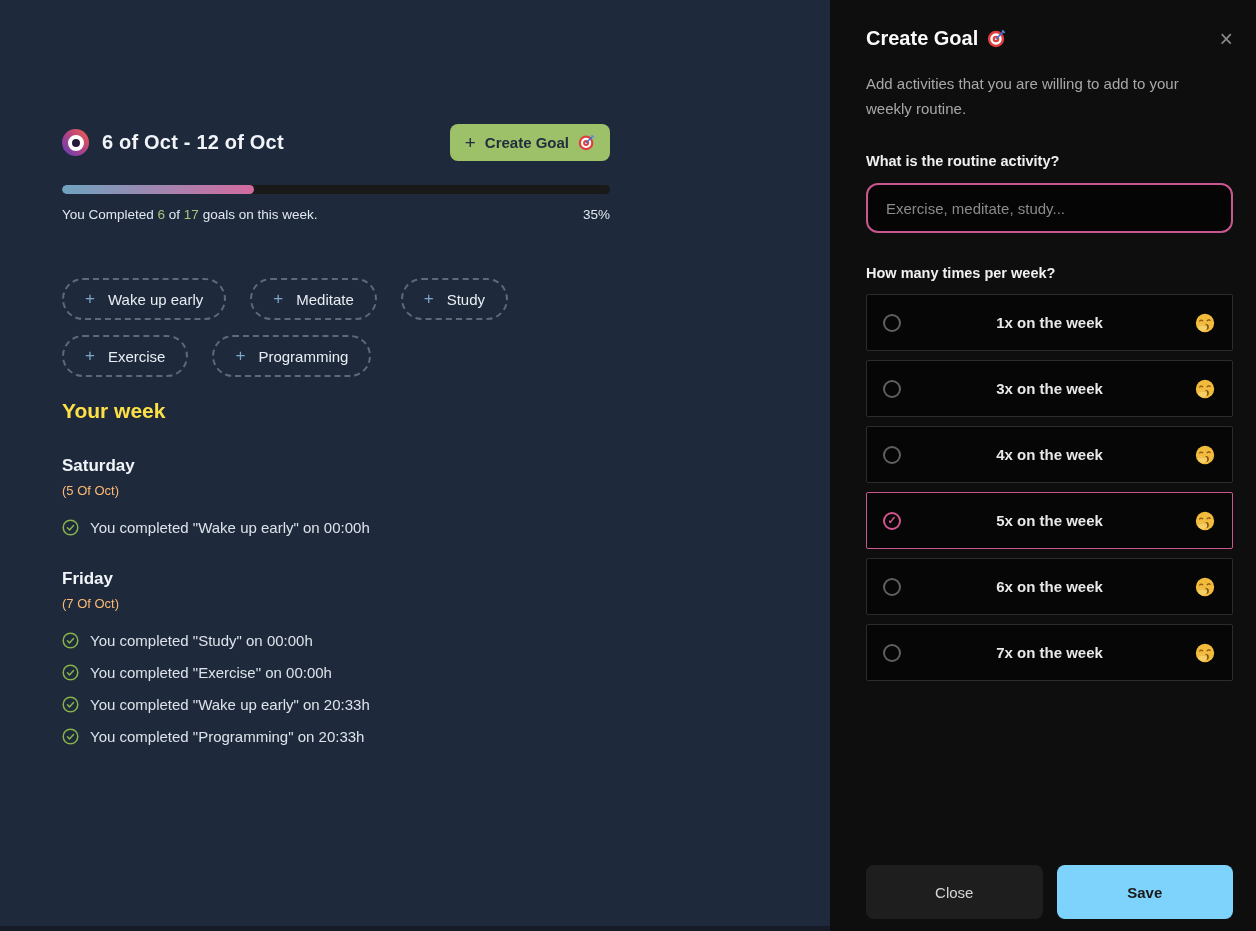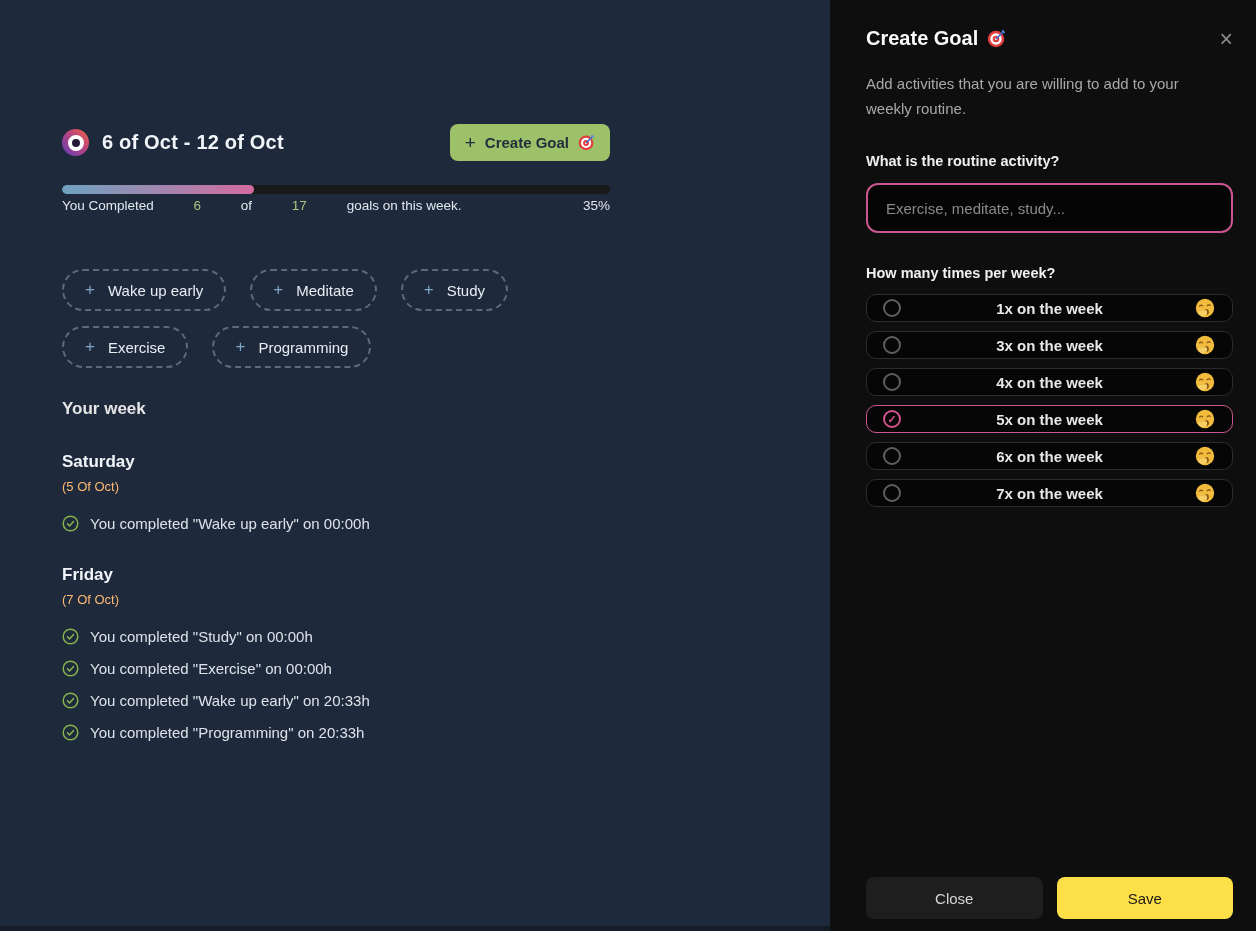--- a/index.html
+++ b/index.html
@@ -53,42 +53,42 @@
 
   .progress-track {
     margin-top: 24px; height: 9px; width: 548px;
     background: #191919; border-radius: 6px; overflow: hidden;
   }
   .progress-fill {
     height: 100%; border-radius: 6px;
     background: linear-gradient(90deg, #6ea3c0, #d46a9f);
   }
   .progress-text {
-    margin-top: 4px; display: flex; font-size: 13.5px;
-    color: #e2e8f0; white-space: pre; gap: 36px;
+    margin-top: 13px; display: flex; font-size: 13.5px;
+    color: #e2e8f0; white-space: pre;
   }
   .progress-text .num { color: #a9c47f; }
   .progress-percent { margin-left: auto; color: #e2e8f0; }
 
   .chips {
     margin-top: 56px; width: 560px;
     display: flex; flex-wrap: wrap; gap: 15px 24px;
   }
   .chip {
     height: 42px; padding: 0 21px;
     border: 2px dashed #5b6a7d; border-radius: 21px;
     background: transparent;
     display: flex; align-items: center; gap: 13px;
     color: #e8edf3; font-size: 15px;
     font-family: "Liberation Sans", sans-serif;
     cursor: pointer;
   }
   .chip .chip-plus { color: #7da7c8; font-size: 17px; }
 
-  .week-title { margin-top: 31px; font-size: 17px; font-weight: bold; color: #e5e5e5; }
+  .week-title { margin-top: 22px; font-size: 21px; font-weight: bold; color: #fde047; }
 
   .day { margin-top: 33px; }
   .day-heading { display: flex; align-items: baseline; gap: 7px; flex-direction: column; }
   .day-name { font-size: 17px; font-weight: bold; color: #f1f5f9; }
   .day-date { font-size: 13px; color: #fdba74; }
   .day-items { margin-top: 21px; }
   .week-item { display: flex; align-items: center; gap: 11px; font-size: 15px; color: #dde3ea; }
   .week-item + .week-item { margin-top: 15px; }
   .check-icon { flex: none; display: flex; }
 
@@ -120,23 +120,23 @@
     background: #050505; color: #eaeaea;
     border: 2px solid #c9578f; border-radius: 12px;
     padding: 0 18px; font-size: 15px;
     font-family: "Liberation Sans", sans-serif;
     outline: none;
   }
   .activity-input::placeholder { color: #8a8a8a; }
 
   .options { margin-top: 13px; width: 367px; }
   .option {
-    height: 28px; margin-bottom: 9px;
+    height: 57px; margin-bottom: 9px;
     background: #060606;
-    border: 1px solid #2c2c2c; border-radius: 10px;
+    border: 1px solid #2c2c2c; border-radius: 2px;
     display: flex; align-items: center;
     padding: 0 16px;
     position: relative; cursor: pointer;
   }
   .option.selected { border-color: #c9578f; }
   .radio {
     width: 18px; height: 18px; border-radius: 50%;
     border: 2px solid #5f5f5f; flex: none;
     display: flex; align-items: center; justify-content: center;
   }
@@ -145,26 +145,26 @@
   .option.selected .radio-check { display: block; }
   .option-label {
     position: absolute; left: 0; right: 0; text-align: center;
     font-size: 15px; font-weight: bold; color: #e8e8e8;
     pointer-events: none;
   }
   .option-emoji { margin-left: auto; display: flex; }
 
   .drawer-footer { margin-top: auto; display: flex; gap: 14px; width: 367px; }
   .btn-close, .btn-save {
-    flex: 1; height: 42px; border: none; border-radius: 8px;
+    flex: 1; height: 54px; border: none; border-radius: 8px;
     font-family: "Liberation Sans", sans-serif;
     font-size: 15px; cursor: pointer;
   }
   .btn-close { background: #1e1e1e; color: #d6d6d6; }
-  .btn-save  { background: #fde047; color: #1a1a1a; font-weight: normal; }
+  .btn-save  { background: #7dd3fc; color: #1a1a1a; font-weight: bold; }
 </style>
 </head>
 <body>
 
 <div class="left-panel">
   <div class="left-inner">
 
     <div class="week-header">
       <div class="logo">
         <div class="logo-ring"></div>

